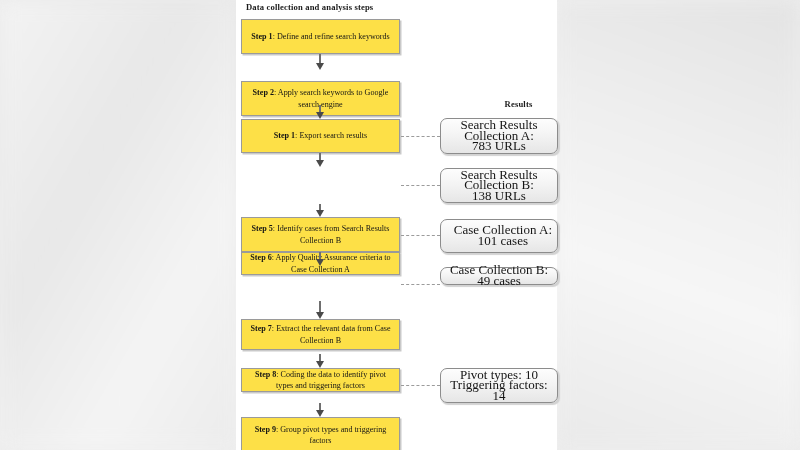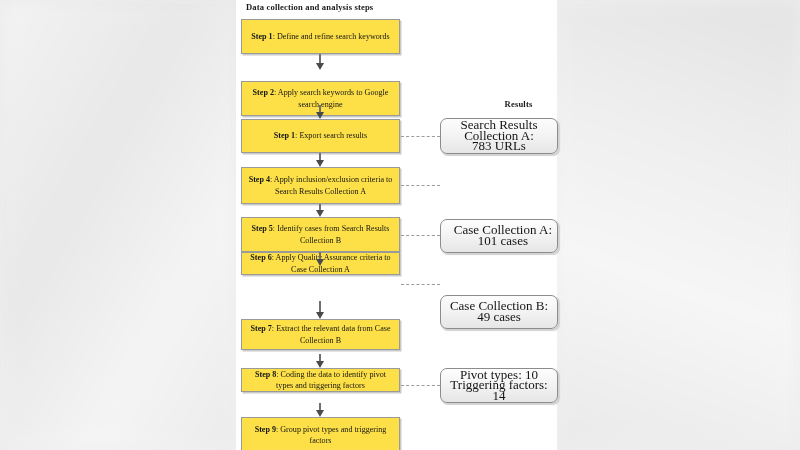--- a/index.html
+++ b/index.html
@@ -161,25 +161,20 @@
       <b>Step 2</b><span>: Apply search keywords to Google search engine</span>
     </div>
   </div>
 
   <div class="step-box" style="top:119px;height:34px;">
     <div class="step-text">
       <b>Step 1</b><span>: Export search results</span>
     </div>
   </div>
 
-  <div class="step-box" style="top:167px;height:37px;">
-    <div class="step-text">
-      <b>Step 4</b><span>: Apply inclusion/exclusion criteria to Search Results Collection A</span>
-    </div>
-  </div>
 
   <div class="step-box" style="top:217px;height:35px;">
     <div class="step-text">
       <b>Step 5</b><span>: Identify cases from Search Results Collection B</span>
     </div>
   </div>
 
   <div class="step-box" style="top:252px;height:23px;">
     <div class="step-text">
       <b>Step 6</b><span>: Apply Quality Assurance criteria to Case Collection A</span>
@@ -219,29 +214,35 @@
   <div class="h-dash" style="top:284px;"></div>
   <div class="h-dash" style="top:385px;"></div>
 
   <div class="result-box" style="top:118px;height:36px;">
     <div class="result-text">
       <span>Search Results Collection A:</span><br>
       <span>783 URLs</span>
     </div>
   </div>
 
+  <div class="result-box" style="top:168px;height:35px;">
+    <div class="result-text">
+      <span>Search Results Collection B:</span><br>
+      <span>138 URLs</span>
+    </div>
+  </div>
 
   <div class="result-box" style="top:219px;height:34px;justify-content:flex-end;">
     <div class="result-text">
       <span>Case Collection A:</span><br>
       <span>101 cases</span>
     </div>
   </div>
 
-  <div class="result-box" style="top:267px;height:34px;margin-top:28px;">
+  <div class="result-box" style="top:267px;height:18px;">
     <div class="result-text">
       <span>Case Collection B:</span><br>
       <span>49 cases</span>
     </div>
   </div>
 
   <div class="result-box" style="top:368px;height:35px;">
     <div class="result-text">
       <span>Pivot types: 10</span><br>
       <span>Triggering factors: 14</span>

